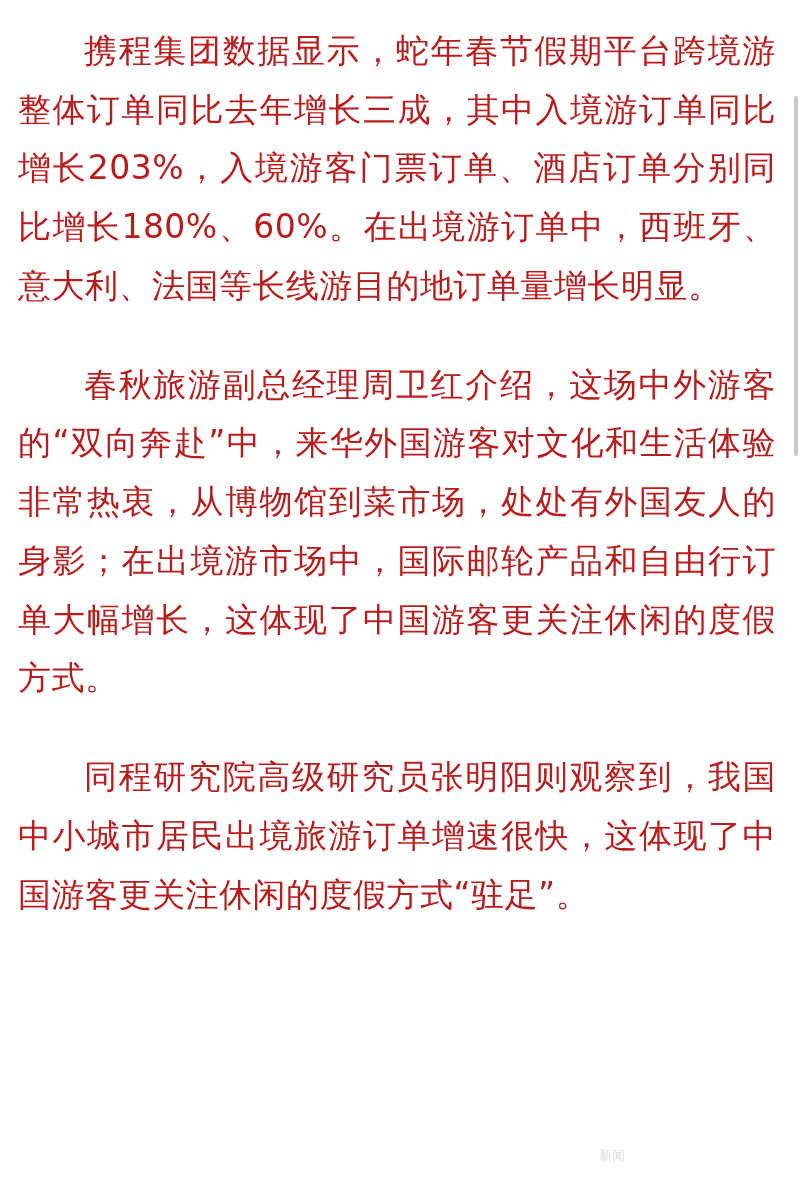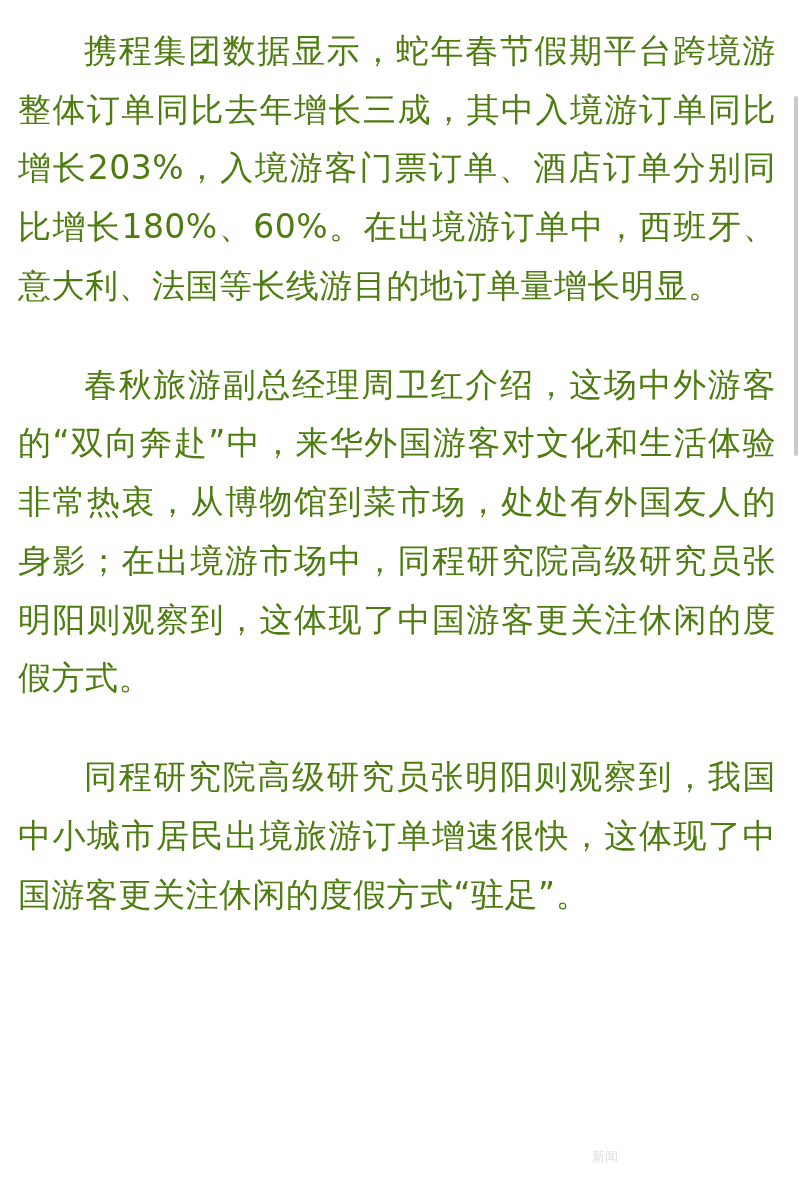--- a/index.html
+++ b/index.html
@@ -20,21 +20,21 @@
     width: 800px;
     height: 1191px;
     box-sizing: border-box;
     padding: 22px 24px 0 18px;
     background: #ffffff;
   }
   .article {
     font-size: 33px;
     line-height: 1.78;
     letter-spacing: 0.5px;
-    color: #4d7c0f;
+    color: #b91c1c;
     text-align: justify;
     text-justify: inter-ideograph;
   }
   .para {
     margin: 0 0 40px 0;
     text-indent: 2em;
     white-space: normal;
   }
   .para:last-child {
     margin-bottom: 0;
@@ -61,39 +61,40 @@
     position: absolute;
     left: 592px;
     top: 1150px;
     width: 40px;
     height: 26px;
     opacity: 0.35;
     font-size: 13px;
     color: #9a9a9a;
     letter-spacing: 0;
     line-height: 13px;
-    font-family: Liberation Sans, sans-serif;
+    font-family: Liberation Mono, monospace;
+    text-align: center;
   }
   .bottom-fade {
     position: absolute;
     left: 0;
     right: 0;
     bottom: 0;
     height: 16px;
     background: #ffffff;
   }
 </style>
 </head>
 <body>
 
 <div class="page">
 
   <div class="article">
     <p class="para">携程集团数据显示，蛇年春节假期平台跨境游整体订单同比去年增长三成，其中入境游订单同比增长203%，入境游客门票订单、酒店订单分别同比增长180%、60%。在出境游订单中，西班牙、意大利、法国等长线游目的地订单量增长明显。</p>
-    <p class="para">春秋旅游副总经理周卫红介绍，这场中外游客的“双向奔赴”中，来华外国游客对文化和生活体验非常热衷，从博物馆到菜市场，处处有外国友人的身影；在出境游市场中，同程研究院高级研究员张明阳则观察到，这体现了中国游客更关注休闲的度假方式。</p>
+    <p class="para">春秋旅游副总经理周卫红介绍，这场中外游客的“双向奔赴”中，来华外国游客对文化和生活体验非常热衷，从博物馆到菜市场，处处有外国友人的身影；在出境游市场中，国际邮轮产品和自由行订单大幅增长，这体现了中国游客更关注休闲的度假方式。</p>
     <p class="para">同程研究院高级研究员张明阳则观察到，我国中小城市居民出境旅游订单增速很快，这体现了中国游客更关注休闲的度假方式“驻足”。</p>
   </div>
 
   <div class="watermark">新闻</div>
 
   <div class="scrollbar-track">
     <div class="scrollbar-thumb"></div>
   </div>
 
   <div class="bottom-fade"></div>

